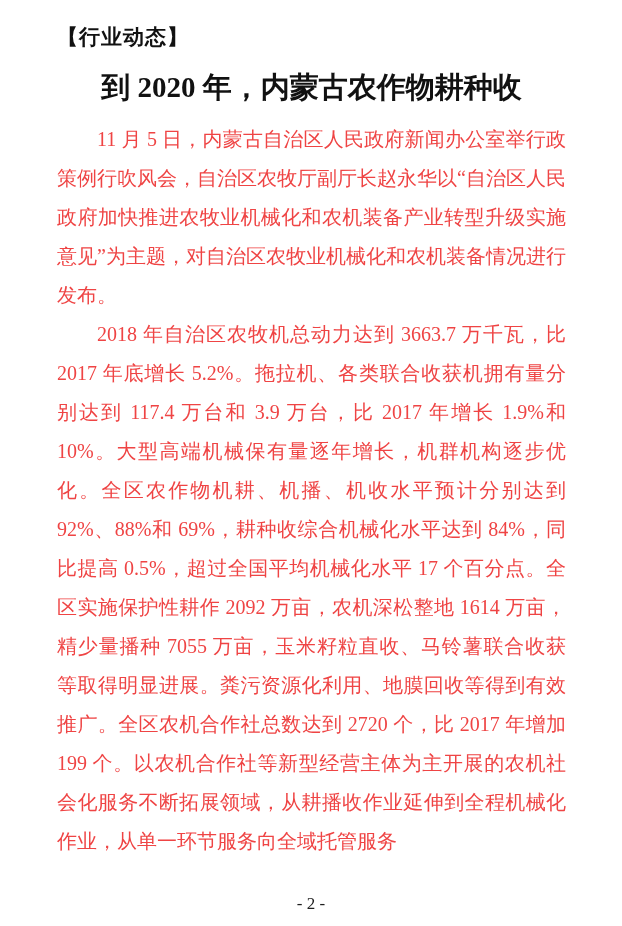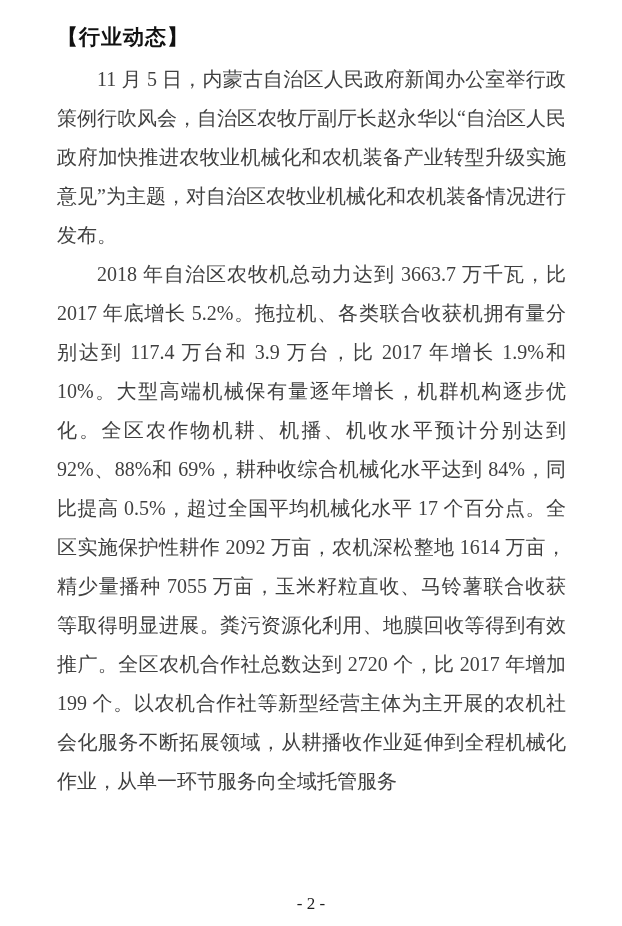--- a/index.html
+++ b/index.html
@@ -41,21 +41,21 @@
   .doc-title .title-line {
     display: block;
   }
   .body-para {
     margin: 0;
     font-size: 20px;
     line-height: 39px;
     text-align: justify;
     text-justify: inter-ideograph;
     text-indent: 2em;
-    color: #404040;
+    color: #ef4444;
   }
   .body-para:first-of-type {
     margin-top: 6px;
   }
   .footer {
     position: absolute;
     left: 0;
     right: 0;
     bottom: 12px;
     text-align: center;
@@ -64,20 +64,21 @@
   }
 </style>
 </head>
 <body>
 
 <div class="page">
 
   <div class="section-header">【行业动态】</div>
 
   <h1 class="doc-title">
+    <span class="title-line">到 2020 年，内蒙古农作物耕种收</span>
   </h1>
 
   <p class="body-para">11 月 5 日，内蒙古自治区人民政府新闻办公室举行政策例行吹风会，自治区农牧厅副厅长赵永华以“自治区人民政府加快推进农牧业机械化和农机装备产业转型升级实施意见”为主题，对自治区农牧业机械化和农机装备情况进行发布。</p>
 
   <p class="body-para">2018 年自治区农牧机总动力达到 3663.7 万千瓦，比 2017 年底增长 5.2%。拖拉机、各类联合收获机拥有量分别达到 117.4 万台和 3.9 万台，比 2017 年增长 1.9%和 10%。大型高端机械保有量逐年增长，机群机构逐步优化。全区农作物机耕、机播、机收水平预计分别达到 92%、88%和 69%，耕种收综合机械化水平达到 84%，同比提高 0.5%，超过全国平均机械化水平 17 个百分点。全区实施保护性耕作 2092 万亩，农机深松整地 1614 万亩，精少量播种 7055 万亩，玉米籽粒直收、马铃薯联合收获等取得明显进展。粪污资源化利用、地膜回收等得到有效推广。全区农机合作社总数达到 2720 个，比 2017 年增加 199 个。以农机合作社等新型经营主体为主开展的农机社会化服务不断拓展领域，从耕播收作业延伸到全程机械化作业，从单一环节服务向全域托管服务</p>
 
   <div class="footer">- 2 -</div>
 
 </div>
 

